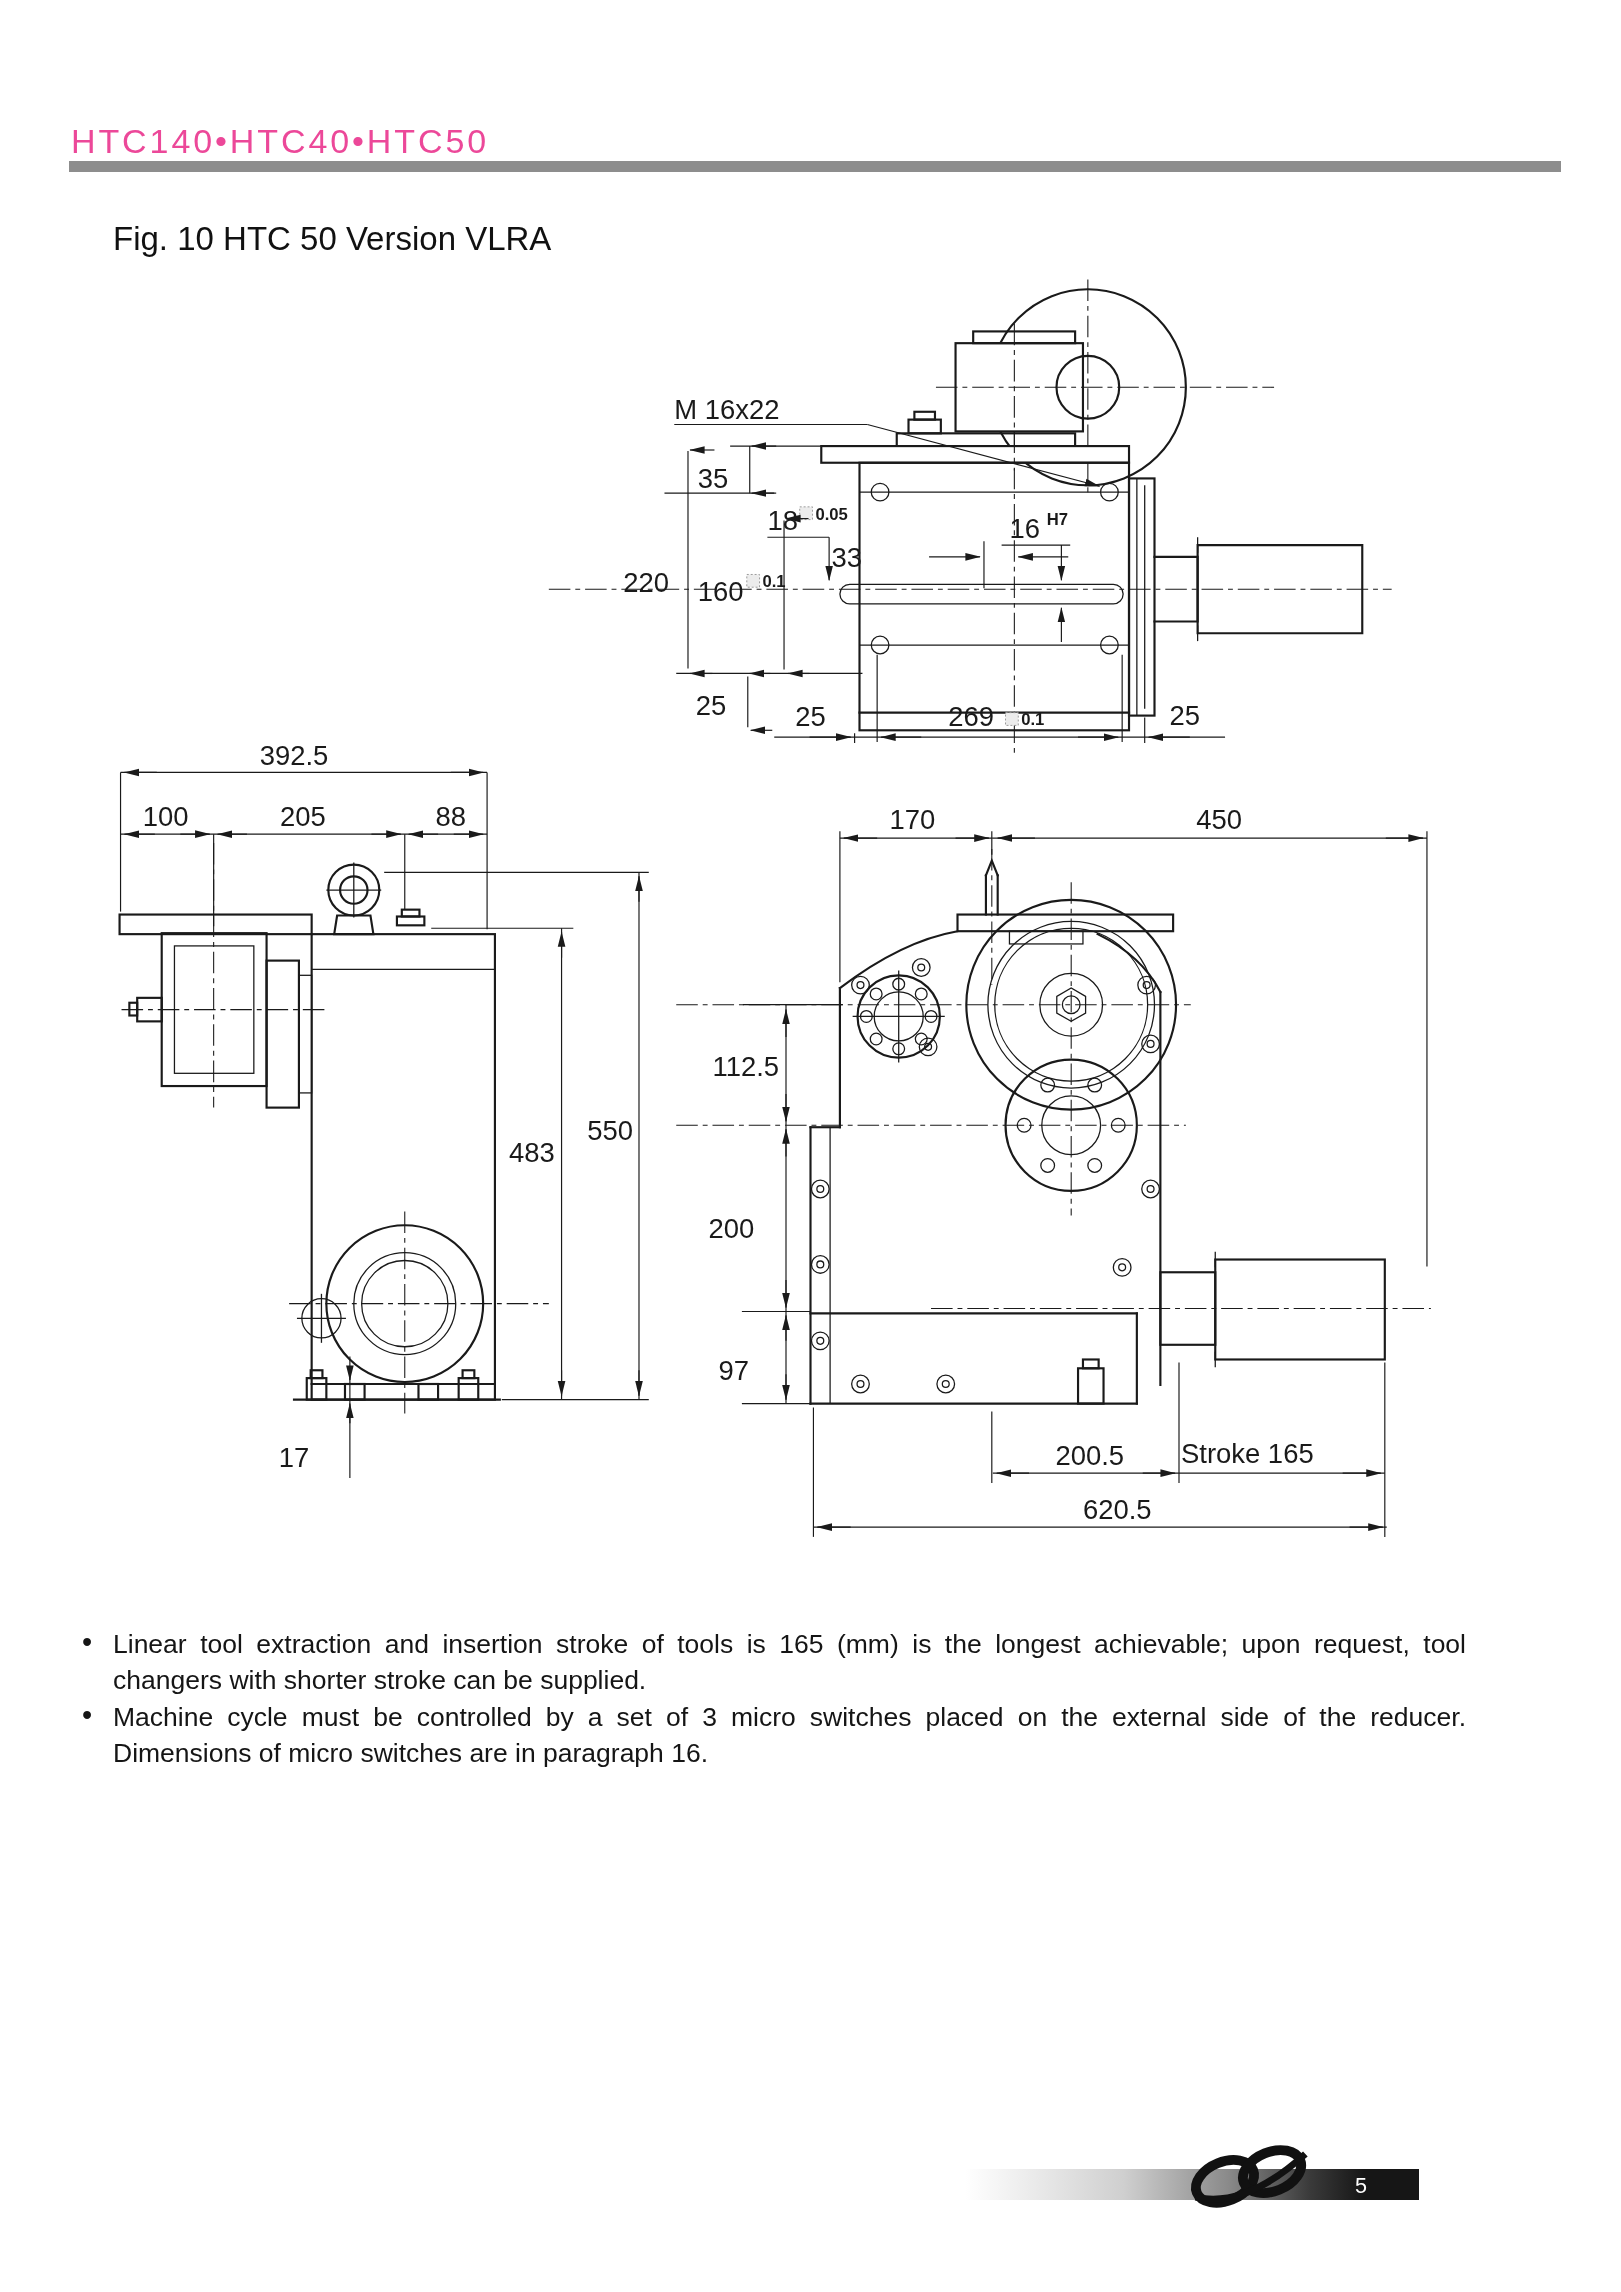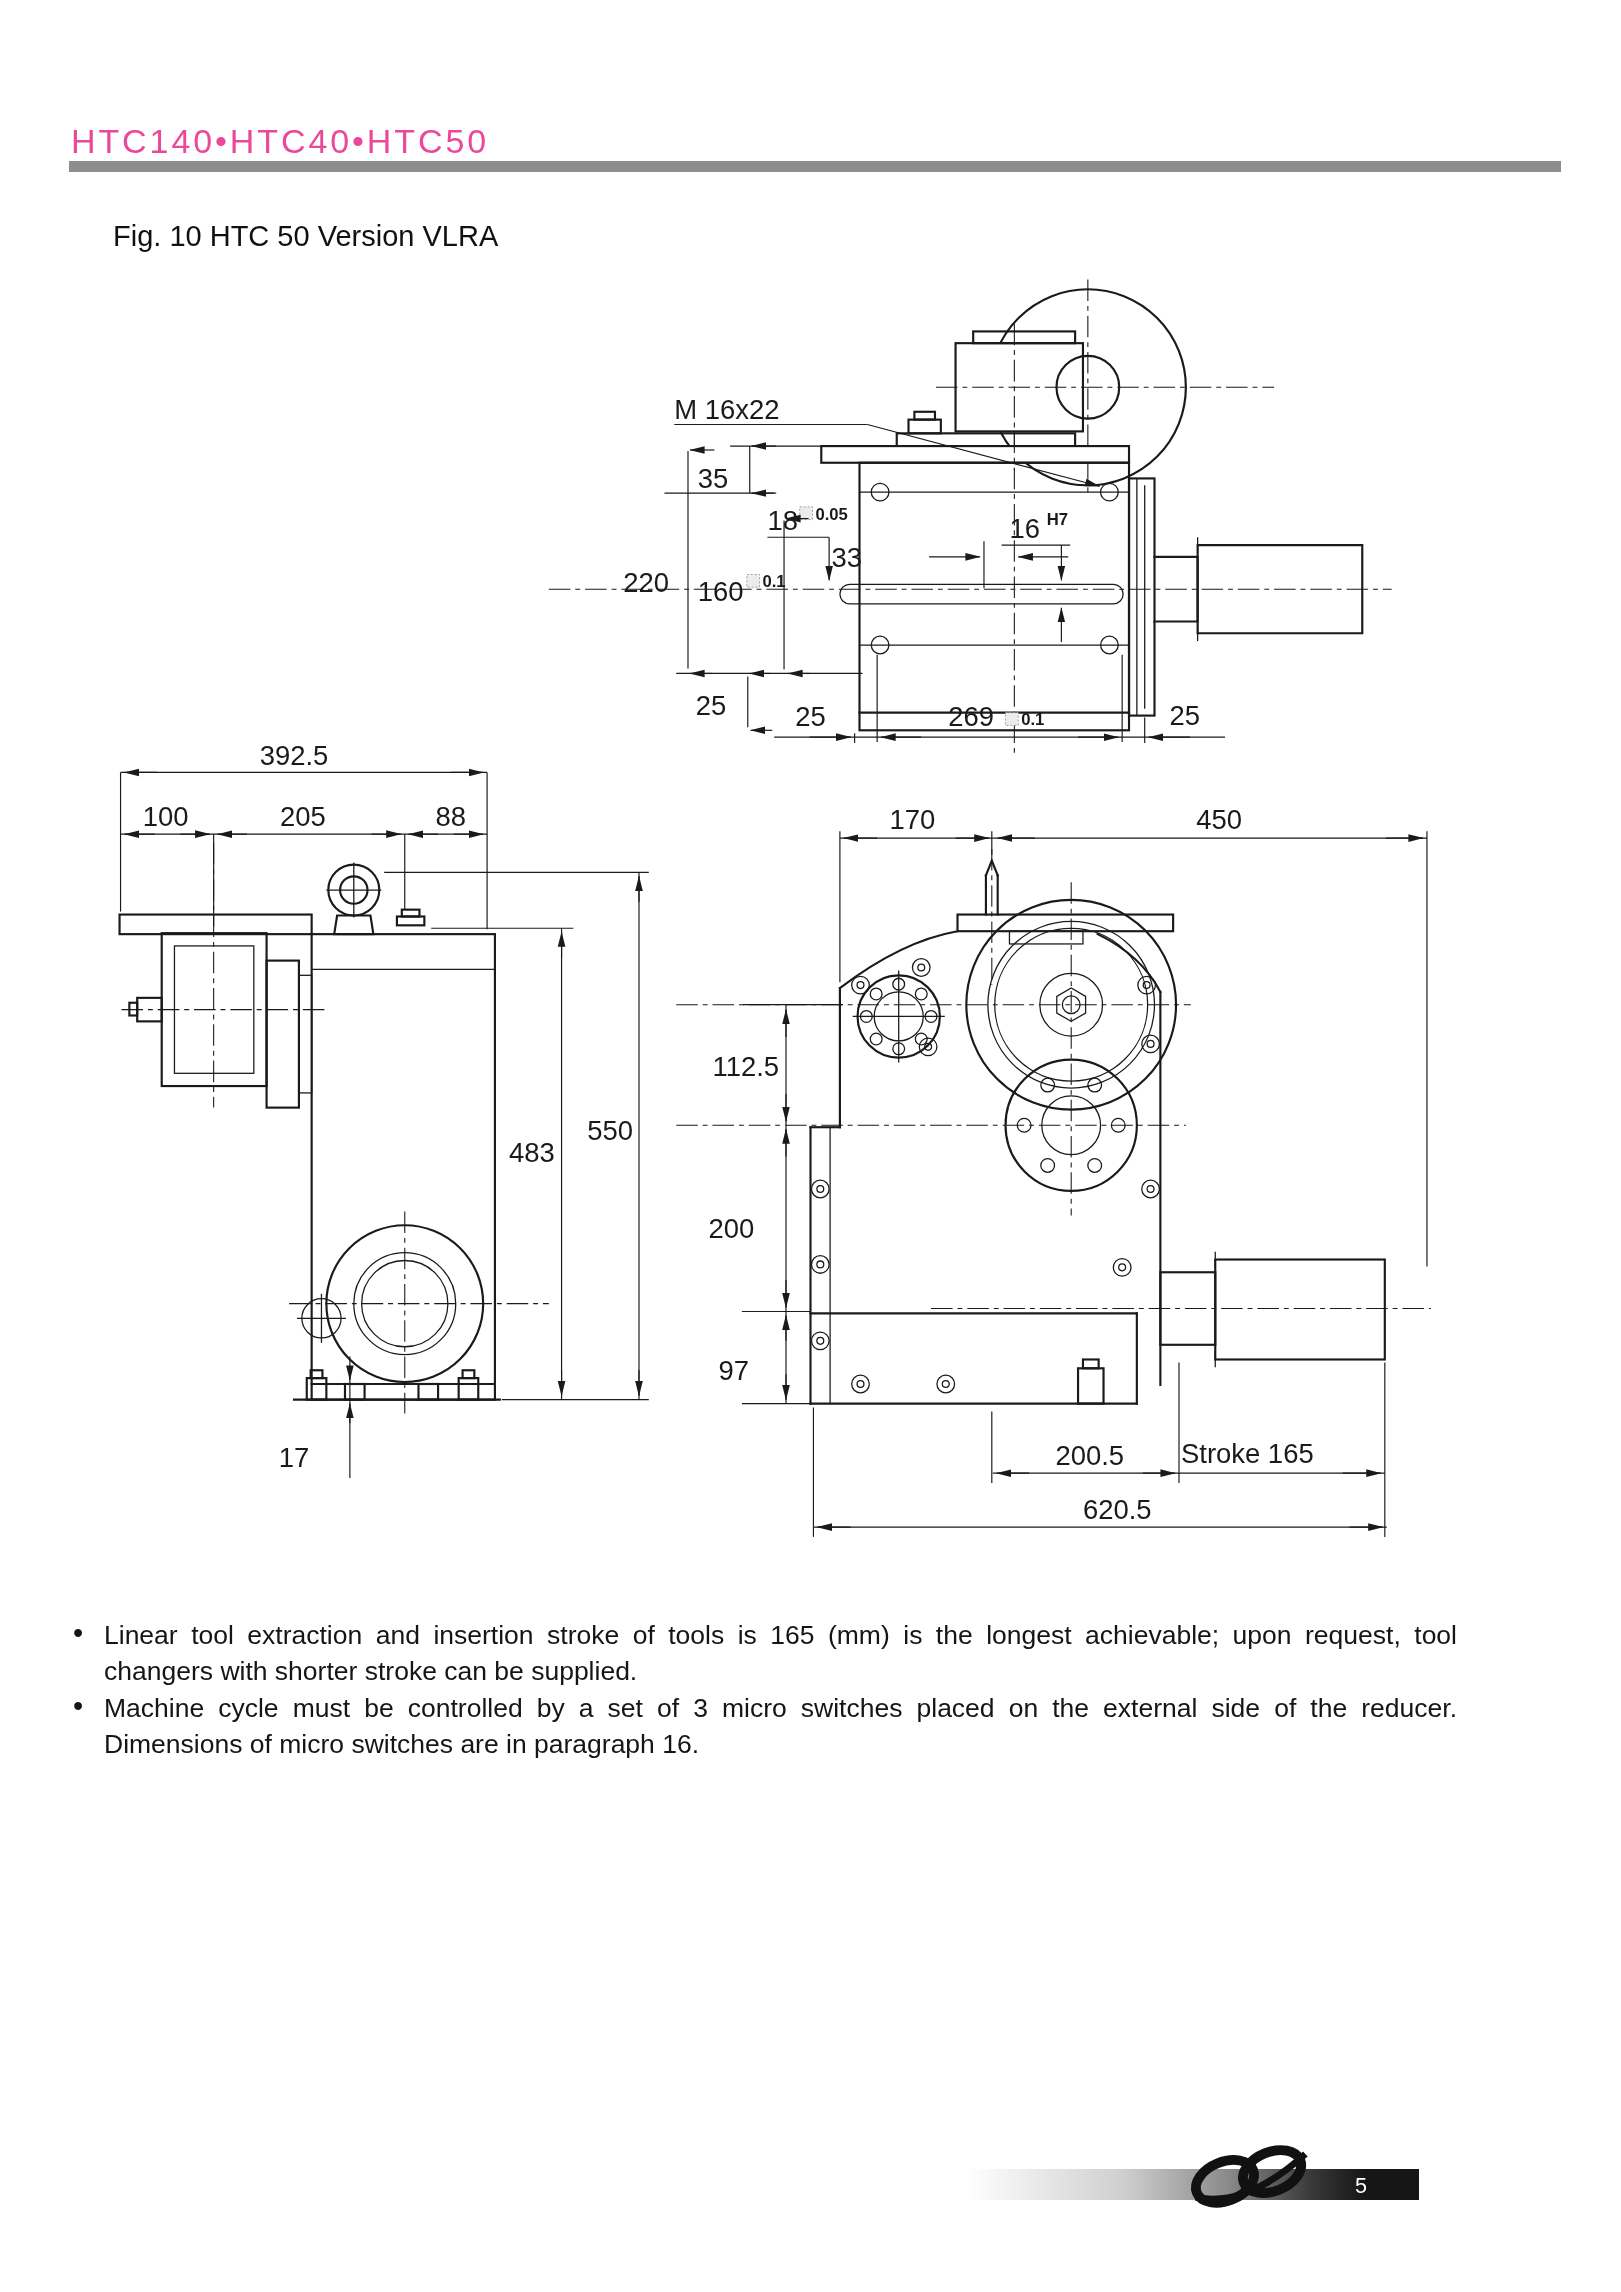--- a/index.html
+++ b/index.html
@@ -8,34 +8,34 @@
     font-family:"Liberation Sans",sans-serif;color:#1a1a1a;overflow:hidden;margin:0 auto;
   }
   .doc-title{
     position:absolute;top:21.6px;right:35px;font-size:55px;letter-spacing:2.9px;
     color:#222;white-space:nowrap;
   }
   .models-line{
     position:absolute;top:122px;left:71px;font-size:34px;letter-spacing:2.9px;color:#ec4899;white-space:nowrap;
   }
   .rule-bar{position:absolute;left:69px;top:161px;width:1492px;height:10.8px;background:#8d8d8d;}
-  .fig-caption{position:absolute;left:113px;top:220px;font-size:29px;color:#111;white-space:nowrap;}
+  .fig-caption{position:absolute;left:113px;top:220px;font-size:33px;color:#111;white-space:nowrap;}
   .drawing-svg{position:absolute;left:0;top:0;width:1621px;height:1588px;}
   
   .s2{stroke:#1a1a1a;stroke-width:2.2;fill:none;stroke-linecap:square;}
   .s1{stroke:#1a1a1a;stroke-width:1.3;fill:none;}
   .cl{stroke:#1a1a1a;stroke-width:1.1;fill:none;stroke-dasharray:22 5 5 5;}
   .dimln{stroke:#1a1a1a;stroke-width:1.2;fill:none;}
   .t28{font-size:28px;fill:#1a1a1a;font-family:"Liberation Sans",sans-serif;}
   .t17{font-size:17px;font-weight:bold;fill:#1a1a1a;font-family:"Liberation Sans",sans-serif;}
   .hatch{fill:#ececec;stroke:#9a9a9a;stroke-width:1;stroke-dasharray:2 2;}
   .whitefill{fill:#ffffff;stroke:#1a1a1a;stroke-width:2.2;}
   
   .bullets{
-    position:absolute;left:71px;top:1617px;width:1386px;margin:0;padding:0;list-style:none;
+    position:absolute;left:71px;top:1617px;width:1386px;margin:9px;padding:0;list-style:none;
     font-size:26.5px;line-height:36px;color:#151515;
   }
   .bullets li{position:relative;padding-left:33px;text-align:justify;margin:0 0 1px 0;}
   .bullets li::before{content:"\2022";position:absolute;left:2px;top:-2px;font-size:29px;}
   
   .footer-bar{
     position:absolute;left:965px;top:2169px;width:454px;height:31px;
     background:linear-gradient(90deg,#ffffff 0%,#cfcfcf 35%,#8a8a8a 58%,#3a3a3a 76%,#161616 88%,#161616 100%);
   }
   .page-num{

